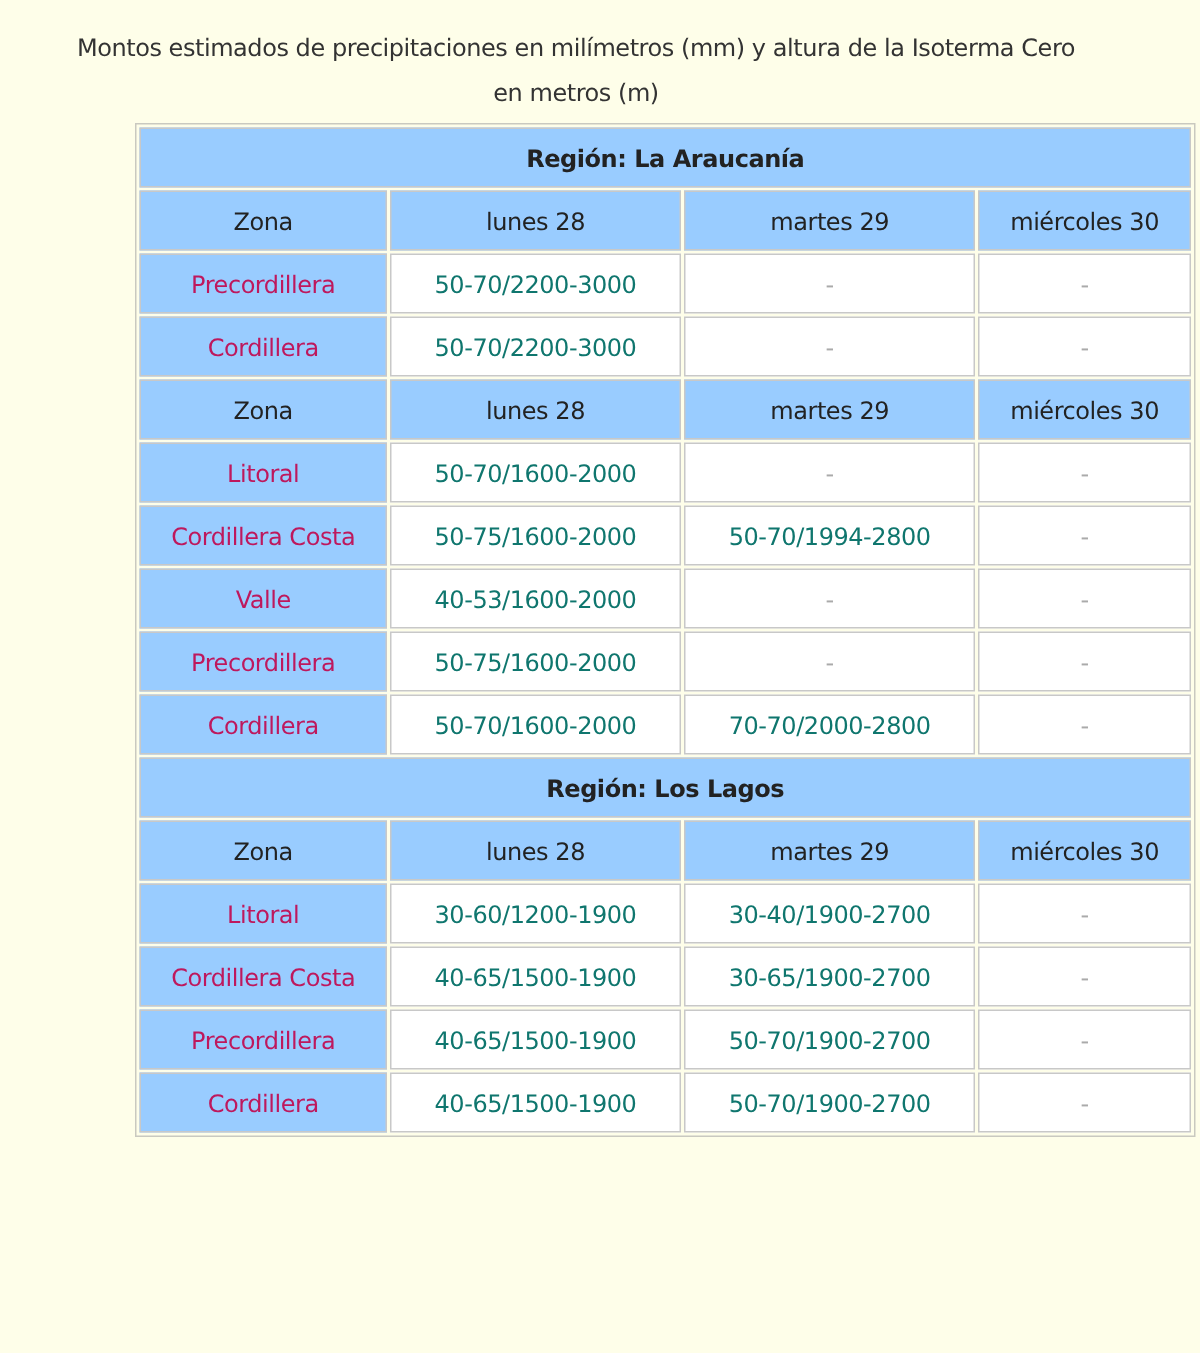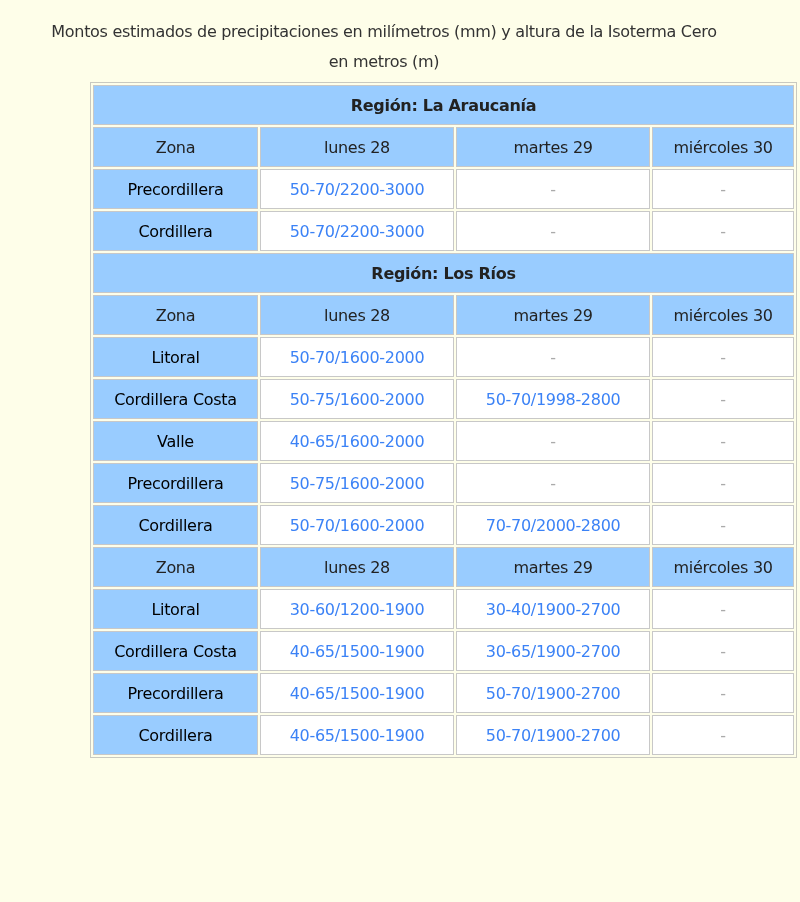--- a/index.html
+++ b/index.html
@@ -56,25 +56,25 @@
     color: #222;
     height: 38px;
   }
   .head-row th {
     background: #99ccff;
     font-weight: normal;
     color: #222;
   }
   td.zona {
     background: #99ccff;
-    color: #000000;
+    color: #be185d;
   }
   td.val {
     background: #ffffff;
-    color: #3b82f6;
+    color: #0f766e;
   }
   td.val.empty {
     color: #aaaaaa;
   }
   col.c0 { width: 164px; }
   col.c1 { width: 193px; }
   col.c2 { width: 193px; }
   col.c3 { width: 141px; }
 </style>
 </head>
@@ -107,60 +107,60 @@
         <td class="val empty">-</td>
         <td class="val empty">-</td>
       </tr>
       <tr>
         <td class="zona">Cordillera</td>
         <td class="val">50-70/2200-3000</td>
         <td class="val empty">-</td>
         <td class="val empty">-</td>
       </tr>
 
-      <tr class="region-row">
-        <th colspan="4">Región: Los Ríos</th>
-      </tr>
       <tr class="head-row">
         <th>Zona</th>
         <th>lunes 28</th>
         <th>martes 29</th>
         <th>miércoles 30</th>
       </tr>
       <tr>
         <td class="zona">Litoral</td>
         <td class="val">50-70/1600-2000</td>
         <td class="val empty">-</td>
         <td class="val empty">-</td>
       </tr>
       <tr>
         <td class="zona">Cordillera Costa</td>
         <td class="val">50-75/1600-2000</td>
-        <td class="val">50-70/1998-2800</td>
+        <td class="val">50-70/1994-2800</td>
         <td class="val empty">-</td>
       </tr>
       <tr>
         <td class="zona">Valle</td>
-        <td class="val">40-65/1600-2000</td>
+        <td class="val">40-53/1600-2000</td>
         <td class="val empty">-</td>
         <td class="val empty">-</td>
       </tr>
       <tr>
         <td class="zona">Precordillera</td>
         <td class="val">50-75/1600-2000</td>
         <td class="val empty">-</td>
         <td class="val empty">-</td>
       </tr>
       <tr>
         <td class="zona">Cordillera</td>
         <td class="val">50-70/1600-2000</td>
         <td class="val">70-70/2000-2800</td>
         <td class="val empty">-</td>
       </tr>
 
+      <tr class="region-row">
+        <th colspan="4">Región: Los Lagos</th>
+      </tr>
       <tr class="head-row">
         <th>Zona</th>
         <th>lunes 28</th>
         <th>martes 29</th>
         <th>miércoles 30</th>
       </tr>
       <tr>
         <td class="zona">Litoral</td>
         <td class="val">30-60/1200-1900</td>
         <td class="val">30-40/1900-2700</td>

